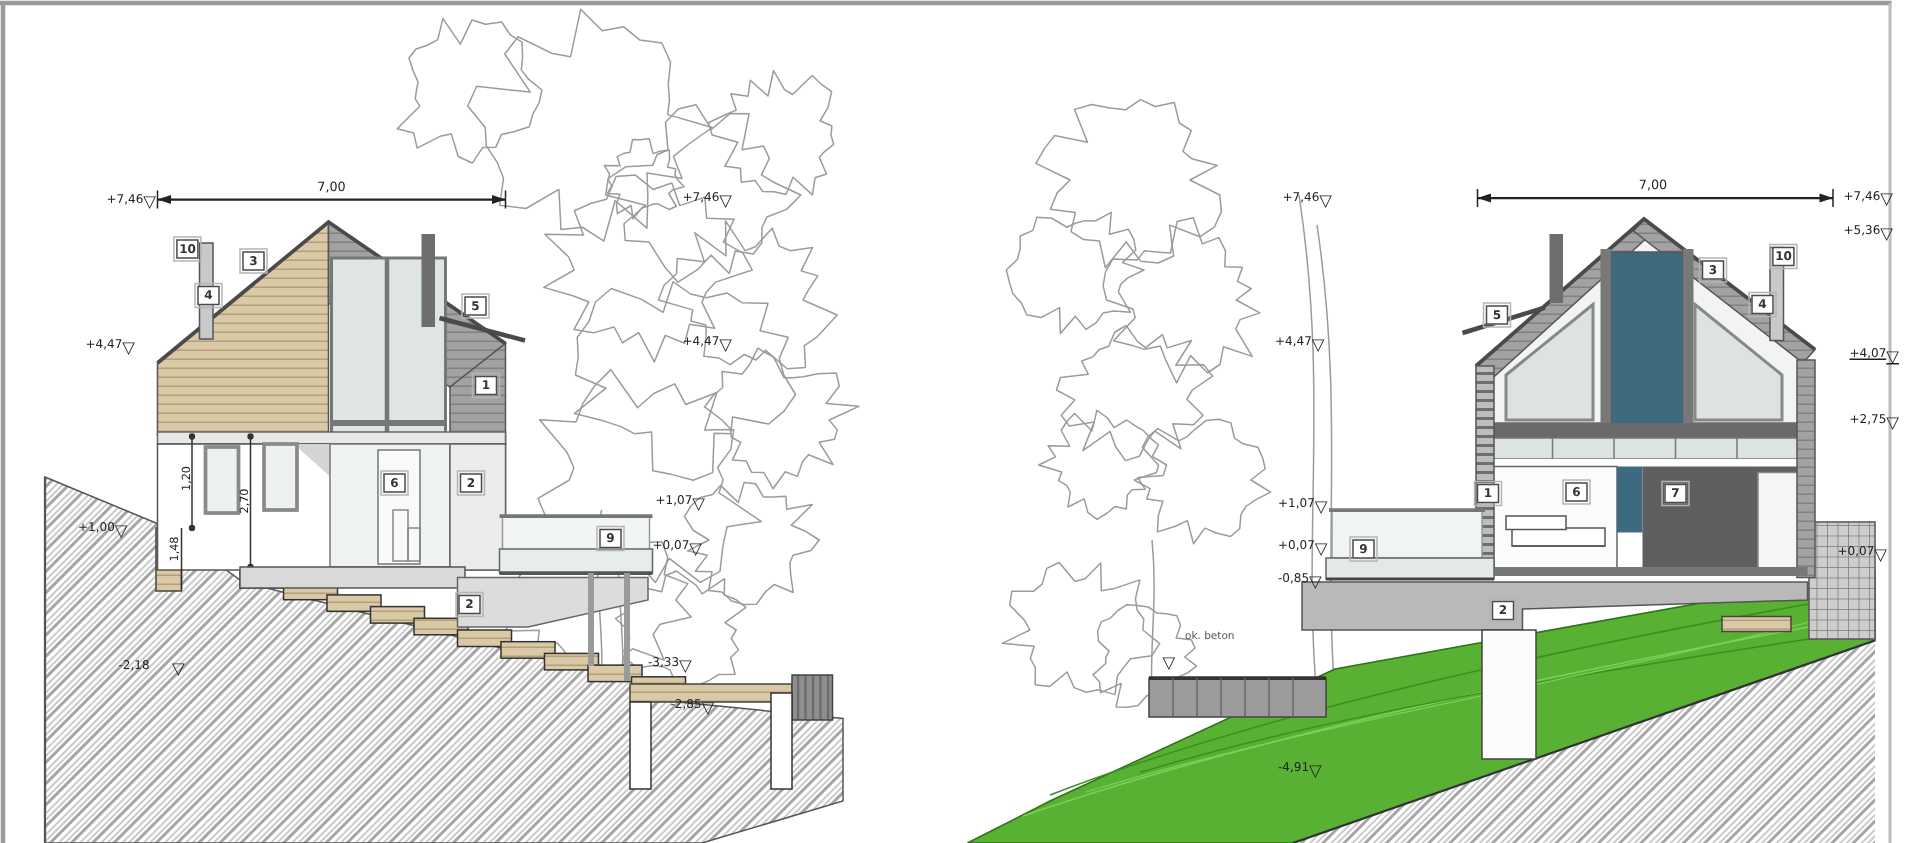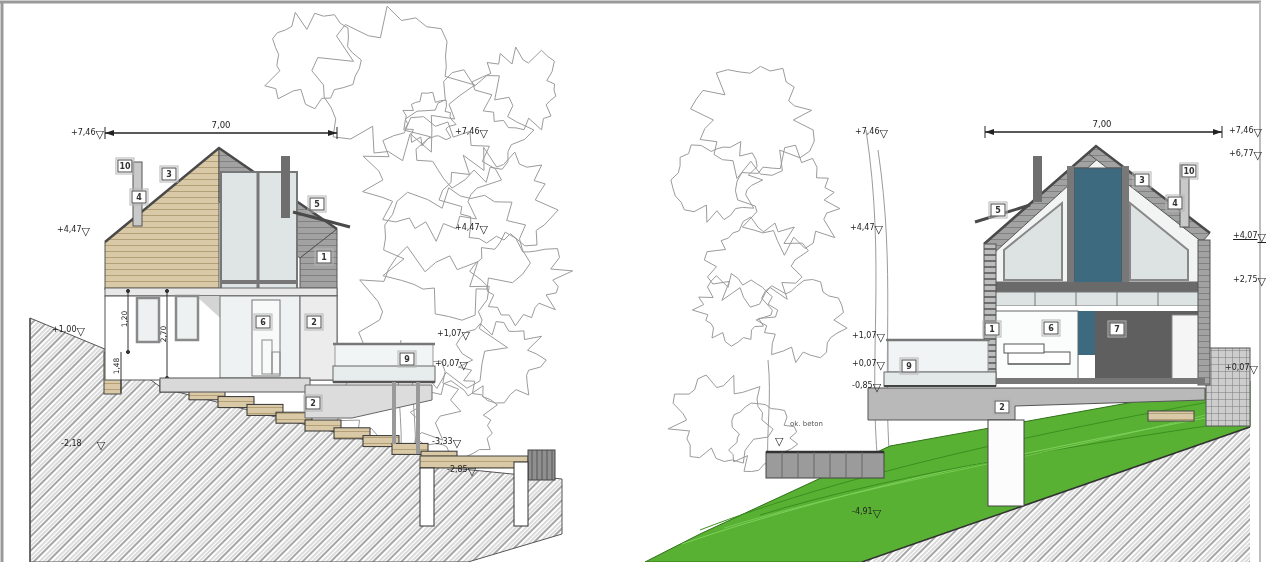--- a/index.html
+++ b/index.html
@@ -241,25 +241,25 @@
 
 <div id="overlay">
       <span class="elev" style="left: 64px; top: 129px;">
         <span class="val">+7,46</span>
         <span class="tri">▽</span>
       </span>
       <span class="elev" style="left: 50px; top: 226px;">
         <span class="val">+4,47</span>
         <span class="tri">▽</span>
       </span>
-      <span class="elev" style="left: 45px; top: 326px;">
+      <span class="elev" style="left: 45px; top: 348px;">
         <span class="val">+1,00</span>
         <span class="tri">▽</span>
       </span>
-      <span class="elev" style="left: 54px; top: 440px; gap: 15px;">
+      <span class="elev" style="left: 72px; top: 440px; gap: 15px;">
         <span class="val">-2,18</span>
         <span class="tri">▽</span>
       </span>
       <span class="elev" style="left: 448px; top: 128px;">
         <span class="val">+7,46</span>
         <span class="tri">▽</span>
       </span>
       <span class="elev" style="left: 448px; top: 224px;">
         <span class="val">+4,47</span>
         <span class="tri">▽</span>
@@ -319,21 +319,21 @@
       </span>
       <span class="elev" style="left: 845px; top: 508px;">
         <span class="val">-4,91</span>
         <span class="tri">▽</span>
       </span>
       <span class="elev" style="left: 1222px; top: 127px;">
         <span class="val">+7,46</span>
         <span class="tri">▽</span>
       </span>
       <span class="elev" style="left: 1222px; top: 150px;">
-        <span class="val">+6,77</span>
+        <span class="val">+5,36</span>
         <span class="tri">▽</span>
       </span>
       <span class="elev" style="left: 1226px; top: 232px; text-decoration: underline;">
         <span class="val">+4,07</span>
         <span class="tri">▽</span>
       </span>
       <span class="elev" style="left: 1226px; top: 276px;">
         <span class="val">+2,75</span>
         <span class="tri">▽</span>
       </span>

